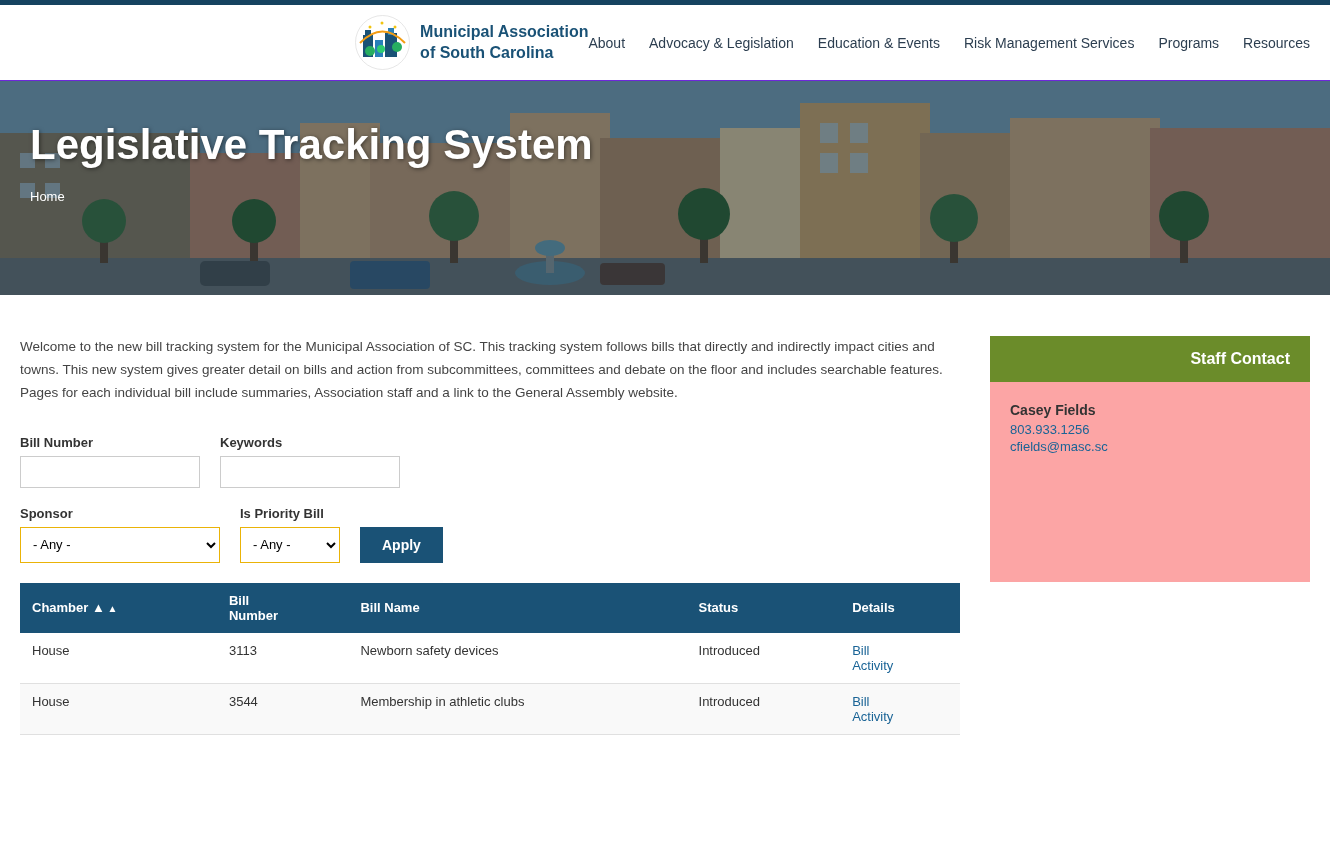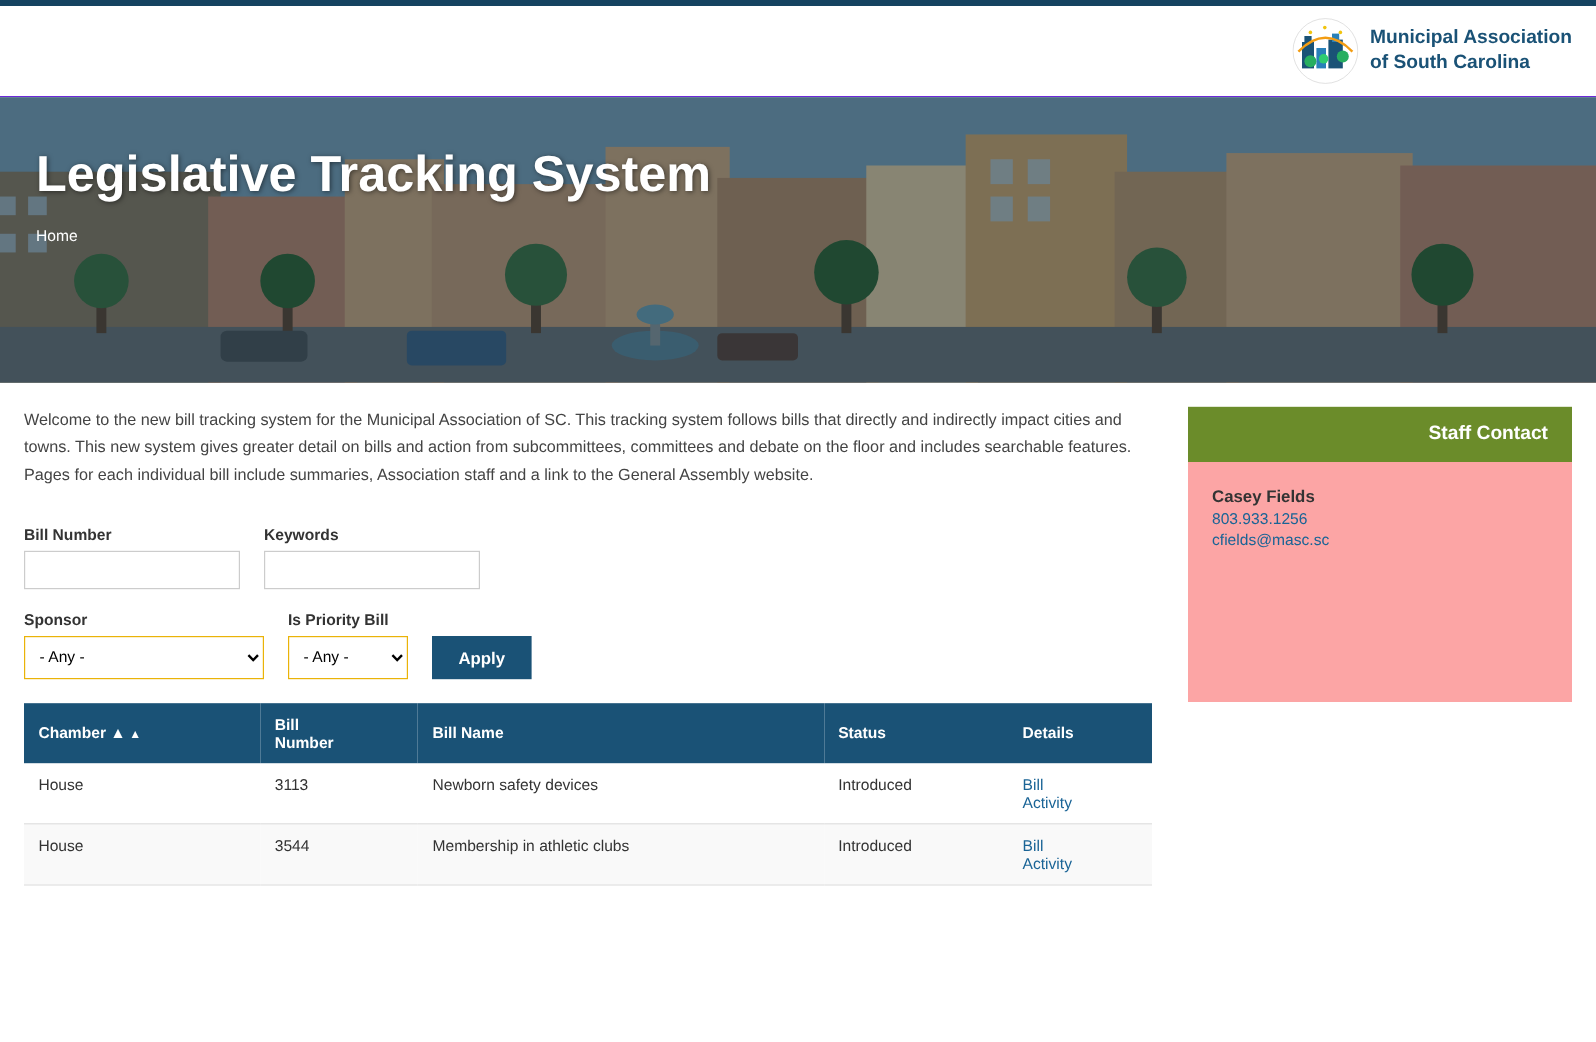--- a/index.html
+++ b/index.html
@@ -39,21 +39,21 @@
       text-decoration: none;
       color: #2c3e50;
       font-size: 14px;
       font-weight: 500;
       white-space: nowrap;
     }
 
     
     .hero {
       position: relative;
-      height: 238px;
+      height: 214px;
       background: #5a7a8a;
       overflow: hidden;
     }
     .hero-content {
       position: relative;
       z-index: 2;
       padding: 40px 30px 10px 30px;
     }
     .hero-title {
       font-size: 42px;
@@ -66,21 +66,21 @@
       color: #fff;
       font-size: 13px;
     }
     .breadcrumb a { color: #fff; text-decoration: none; }
 
     
     .main-layout {
       display: flex;
       gap: 0;
       align-items: flex-start;
-      padding: 20px 20px;
+      padding: 41px 20px;
       max-width: 1330px;
     }
     .content-area {
       flex: 1;
       padding-right: 30px;
     }
     .sidebar {
       width: 320px;
       flex-shrink: 0;
     }
@@ -246,20 +246,28 @@
 
       <circle cx="15" cy="12" r="1.5" fill="#f1c40f"></circle>
       <circle cx="27" cy="8" r="1.5" fill="#f1c40f"></circle>
       <circle cx="40" cy="12" r="1.5" fill="#f1c40f"></circle>
     </svg>
     <div class="logo-text">
       <span>Municipal Association</span><br>
       <span>of South Carolina</span>
     </div>
   </div>
+  <nav class="nav">
+    <a href="#">About</a>
+    <a href="#">Advocacy &amp; Legislation</a>
+    <a href="#">Education &amp; Events</a>
+    <a href="#">Risk Management Services</a>
+    <a href="#">Programs</a>
+    <a href="#">Resources</a>
+  </nav>
 </header>
 
 <div class="hero">
   <div class="hero-scene">
     
     <svg width="100%" height="100%" viewBox="0 0 1330 230" preserveAspectRatio="xMidYMid slice" xmlns="http://www.w3.org/2000/svg">
 
       <rect width="1330" height="230" fill="#7a9cb0"></rect>
 
       <rect x="0" y="60" width="200" height="170" fill="#8B7355"></rect>

